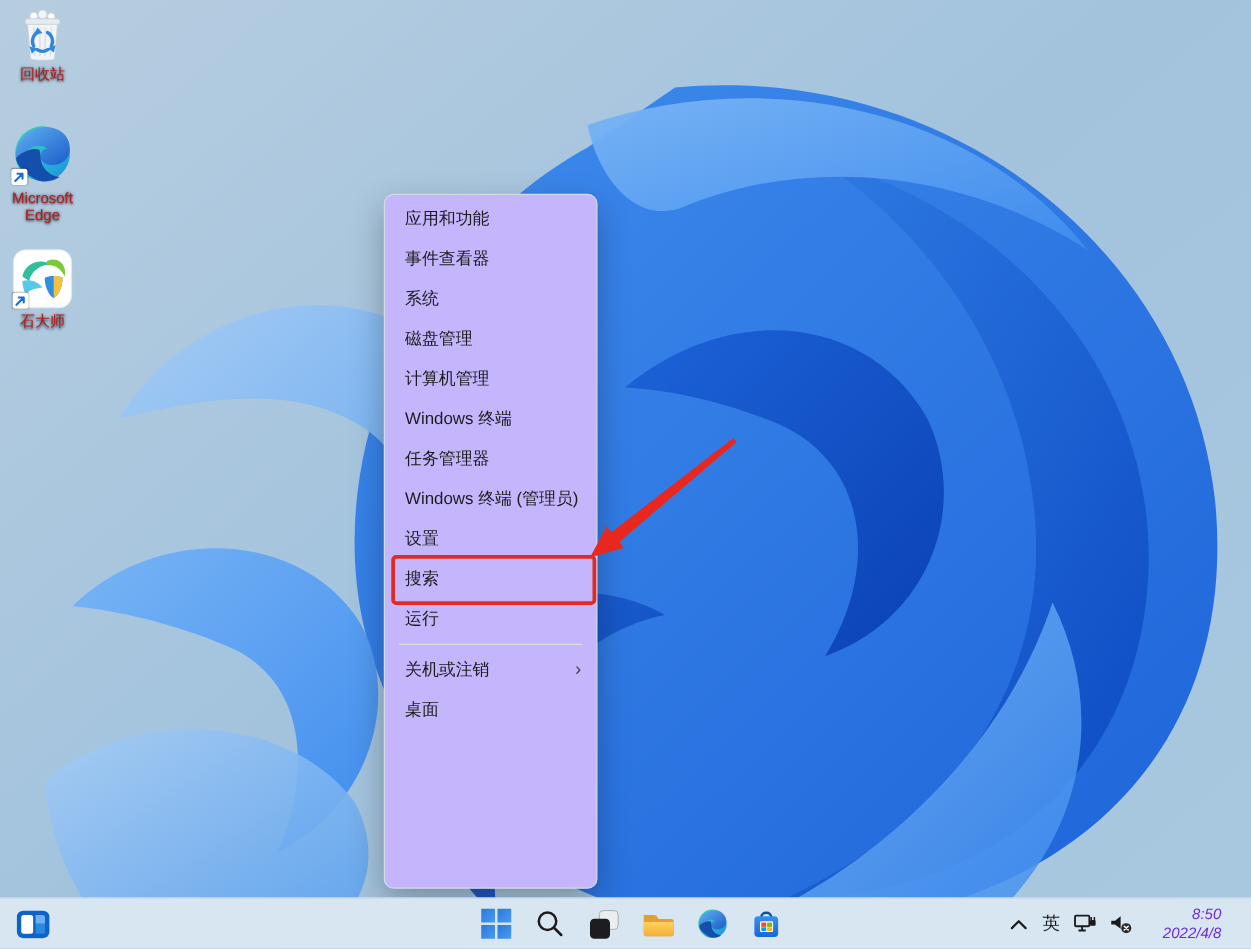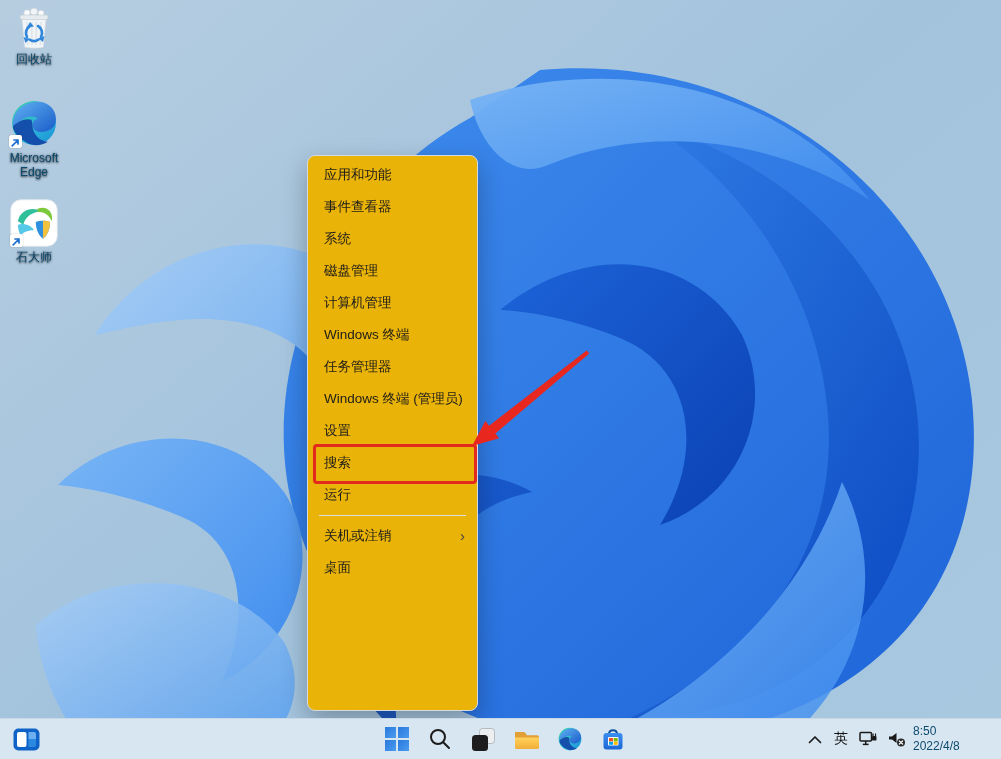--- a/index.html
+++ b/index.html
@@ -7,32 +7,32 @@
     width:1001px;height:759px;overflow:hidden;position:relative;
     font-family:"Liberation Sans","DejaVu Sans",sans-serif;
     background:#a9c6dd;
   }
   .wallpaper{position:absolute;left:0;top:0;width:1001px;height:759px;z-index:0;}
 
   
   .desktop-icon{position:absolute;width:66px;text-align:center;z-index:2;cursor:default;}
   .desktop-icon .ic{display:block;margin:0 auto;position:relative;}
   .desktop-icon .lbl{
-    display:block;margin-top:2px;font-size:12px;line-height:14px;color:#0c4a6e;
+    display:block;margin-top:2px;font-size:12px;line-height:14px;color:#b91c1c;
     text-shadow:0 1px 2px rgba(0,0,0,.65), 0 0 3px rgba(0,0,0,.4);
   }
   .shortcut-badge{
     position:absolute;left:1px;bottom:1px;width:13px;height:13px;border-radius:2px;
     background:#ffffff;box-shadow:0 0 1px rgba(0,0,0,.5);
   }
 
   
   .winx-menu{
     position:absolute;left:307px;top:155px;width:171px;height:556px;z-index:5;
-    background:#eab308;border:1px solid #d4dae2;border-radius:8px;
+    background:#c4b5fd;border:1px solid #d4dae2;border-radius:8px;
     box-shadow:0 10px 26px rgba(0,0,0,.28);
     box-sizing:border-box;padding-top:3px;
   }
   .menu-item{
     height:32px;line-height:32px;padding:0 12px 0 16px;font-size:13.5px;color:#1c1c1c;
     white-space:nowrap;display:flex;align-items:center;justify-content:space-between;
   }
   .menu-sep{height:1px;background:#d9dee5;margin:4px 11px;}
   .submenu-chevron{font-size:15px;color:#454545;line-height:32px;}
 
@@ -45,22 +45,22 @@
 
   
   .taskbar{
     position:absolute;left:0;bottom:0;width:1001px;height:41px;z-index:10;
     background:#d8e6f1;border-top:1px solid #c8d8e6;box-sizing:border-box;
   }
   .tb-btn{position:absolute;top:2px;width:36px;height:36px;border-radius:5px;
     display:flex;align-items:center;justify-content:center;}
   .tray-item{position:absolute;top:2px;height:36px;display:flex;align-items:center;justify-content:center;}
   .lang-indicator{font-size:14px;color:#141414;}
-  .clock{position:absolute;top:5px;left:913px;width:64px;
-    font-size:12px;line-height:15px;color:#0c4a6e;}
+  .clock{position:absolute;top:5px;left:913px;width:64px;text-align:right;
+    font-size:12px;line-height:15px;color:#6d28d9;font-style:italic;}
   .notif-badge{
     position:absolute;left:981px;top:730px;width:18px;height:18px;border-radius:50%;
     background:#0a63ce;color:#ffffff;font-size:11px;line-height:18px;text-align:center;
   }
 </style>
 </head>
 <body>
 
 <svg class="wallpaper" viewBox="0 0 1001 759" preserveAspectRatio="none">
   <defs>

